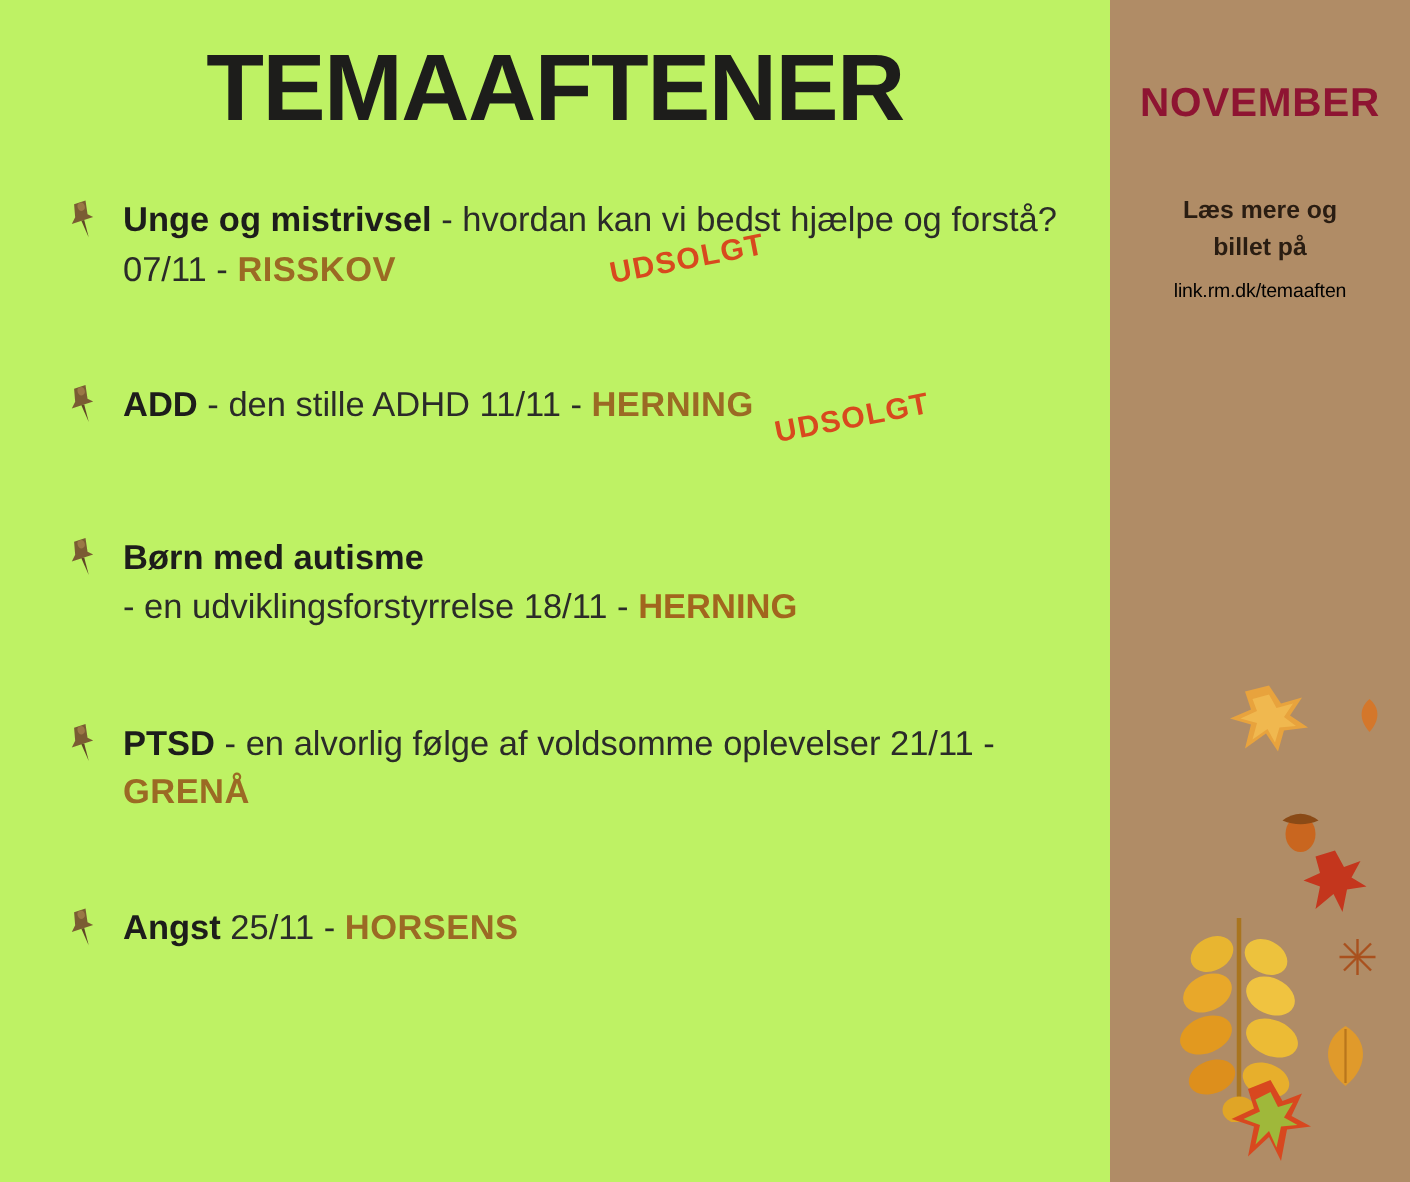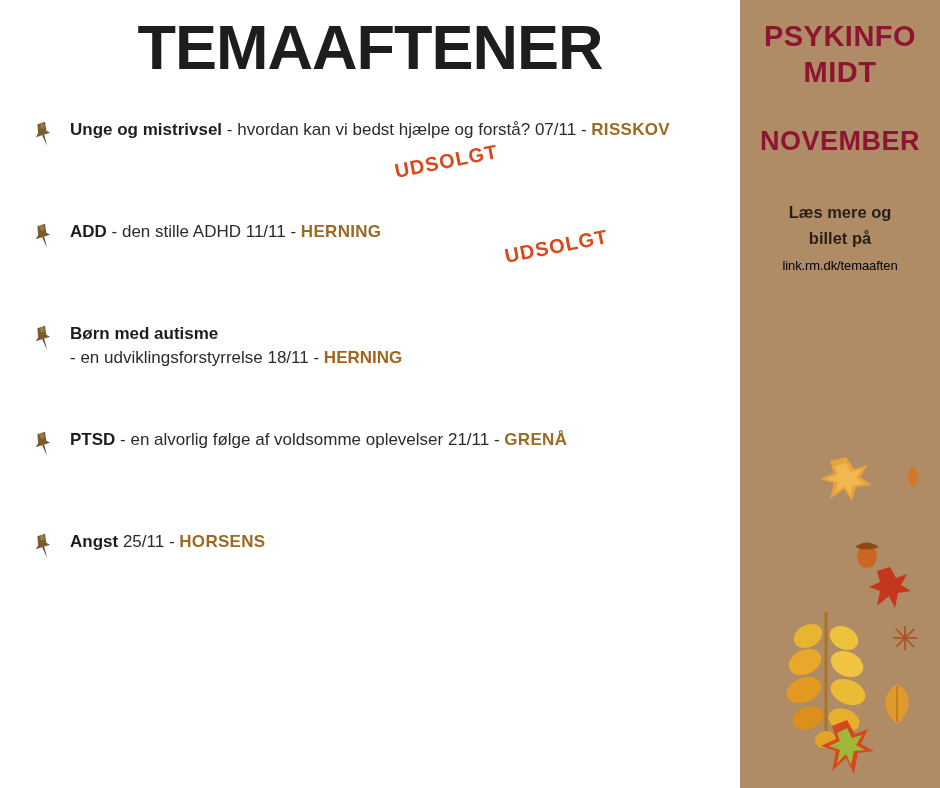--- a/index.html
+++ b/index.html
@@ -14,22 +14,22 @@
     width: 940px; height: 788px;
     display: flex;
     position: relative;
     background: #ece8e3;
   }
   
   .left {
     width: 740px;
     height: 788px;
     position: relative;
-    background: #ffffff;
-    padding: 0;
+    background: #bef264;
+    padding: 12px;
   }
   .title {
     font-family: "Liberation Sans", sans-serif;
     font-weight: bold;
     font-size: 63px;
     letter-spacing: -1px;
     color: #1d1d1b;
     text-align: center;
     padding-top: 14px;
     line-height: 1.05;
@@ -45,21 +45,21 @@
     min-height: 44px;
   }
   .event:last-child { margin-bottom: 0; }
   .pin {
     position: absolute;
     left: 6px;
     top: 2px;
     width: 30px; height: 30px;
   }
   .etext {
-    font-size: 17px;
+    font-size: 23px;
     line-height: 1.42;
     color: #2b2b29;
     font-family: "Liberation Sans", sans-serif;
   }
   .etext .b { font-weight: bold; color: #1d1d1b; }
   .city {
     color: #9b6a24;
     font-weight: bold;
     letter-spacing: 0.3px;
   }
@@ -212,24 +212,20 @@
         </span>
         <div class="etext">
           <span class="b">Angst</span><span> 25/11 - </span><span class="city">HORSENS</span>
         </div>
       </div>
 
     </div>
   </div>
 
   <div class="right">
-    <div class="brand">
-      <div>PSYKINFO</div>
-      <div>MIDT</div>
-    </div>
     <div class="month">
       <div>NOVEMBER</div>
     </div>
     <div class="booktext">
       <div>Læs mere og</div>
       <div>billet på</div>
       <a class="link" href="#">link.rm.dk/temaaften</a>
     </div>
 
     <svg class="leaf" style="left:78px; top:455px;" width="56" height="50" viewBox="0 0 56 50">

